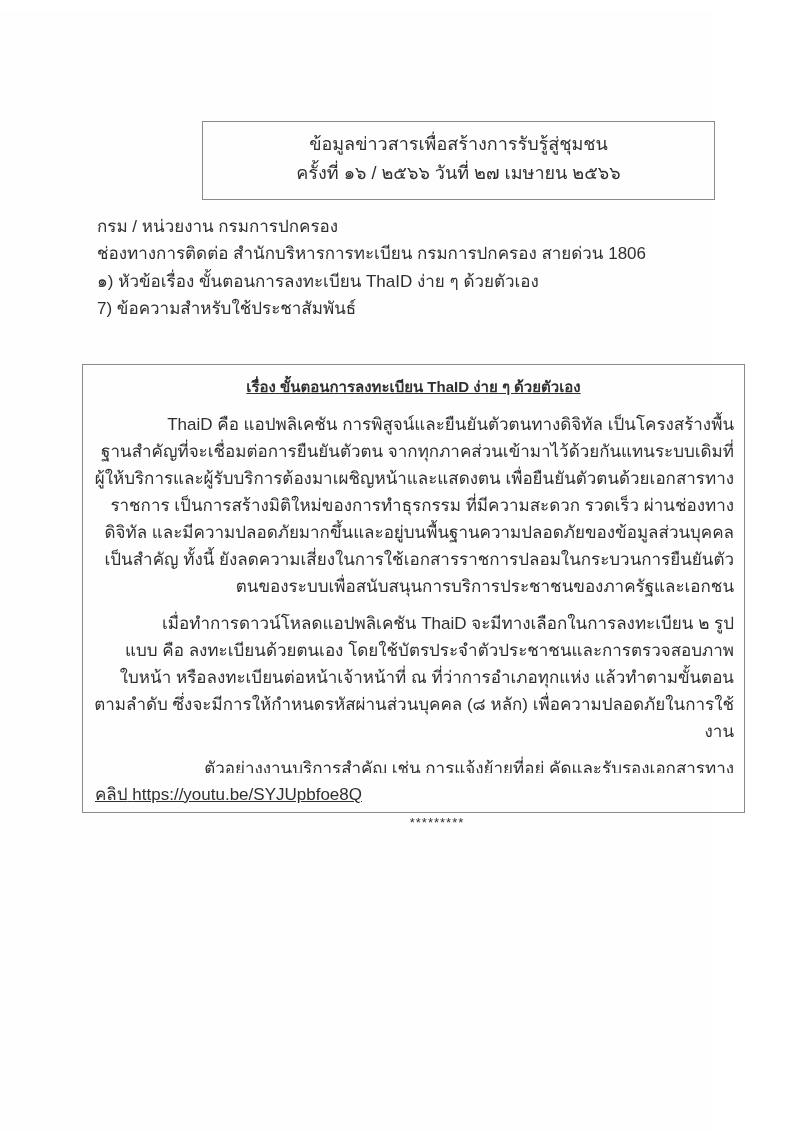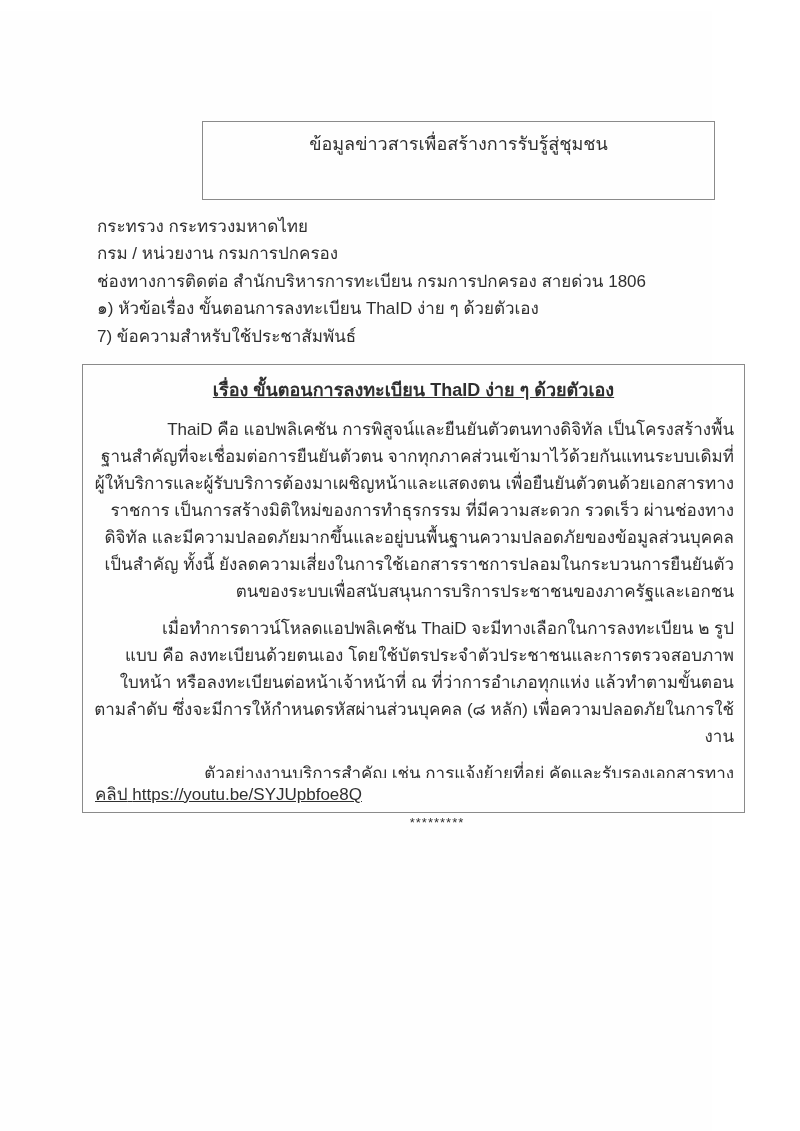--- a/index.html
+++ b/index.html
@@ -37,21 +37,21 @@
     position: absolute; left: 82px; top: 353px;
     width: 663px; height: 449px;
     border: 1px solid #8a8a8a;
     box-sizing: border-box;
     padding: 8px 10px 6px 10px;
   }
   .doc-title {
     text-align: center;
     font-weight: bold;
     text-decoration: underline;
-    font-size: 18px;
+    font-size: 15px;
     margin: 2px 0 12px 0;
   }
   .paras {
     height: 362px;
     overflow: hidden;
   }
   .paras p {
     margin: 0 0 10px 0;
     font-size: 17px;
     line-height: 27px;
@@ -73,24 +73,24 @@
     color: #2f2f2f;
   }
 </style>
 </head>
 <body>
 
 <div class="page">
 
   <div class="header-box">
     <div>ข้อมูลข่าวสารเพื่อสร้างการรับรู้สู่ชุมชน</div>
+    <div>ครั้งที่ ๑๖ / ๒๕๖๖  วันที่ ๒๗  เมษายน  ๒๕๖๖</div>
   </div>
 
   <div class="meta">
-    <div>กระทรวง กระทรวงมหาดไทย</div>
     <div>กรม / หน่วยงาน กรมการปกครอง</div>
     <div>ช่องทางการติดต่อ สำนักบริหารการทะเบียน กรมการปกครอง สายด่วน 1806</div>
     <div>๑) หัวข้อเรื่อง  ขั้นตอนการลงทะเบียน ThaID ง่าย ๆ ด้วยตัวเอง</div>
     <div>7) ข้อความสำหรับใช้ประชาสัมพันธ์</div>
   </div>
 
   <div class="doc-box">
     <div class="doc-title">เรื่อง ขั้นตอนการลงทะเบียน ThaID ง่าย ๆ ด้วยตัวเอง</div>
     <div class="paras">
       <p>ThaiD คือ แอปพลิเคชัน การพิสูจน์และยืนยันตัวตนทางดิจิทัล  เป็นโครงสร้างพื้นฐานสำคัญที่จะเชื่อมต่อการยืนยันตัวตน จากทุกภาคส่วนเข้ามาไว้ด้วยกันแทนระบบเดิมที่ผู้ให้บริการและผู้รับบริการต้องมาเผชิญหน้าและแสดงตน เพื่อยืนยันตัวตนด้วยเอกสารทางราชการ เป็นการสร้างมิติใหม่ของการทำธุรกรรม ที่มีความสะดวก รวดเร็ว ผ่านช่องทางดิจิทัล และมีความปลอดภัยมากขึ้นและอยู่บนพื้นฐานความปลอดภัยของข้อมูลส่วนบุคคลเป็นสำคัญ ทั้งนี้ ยังลดความเสี่ยงในการใช้เอกสารราชการปลอมในกระบวนการยืนยันตัวตนของระบบเพื่อสนับสนุนการบริการประชาชนของภาครัฐและเอกชน</p>

